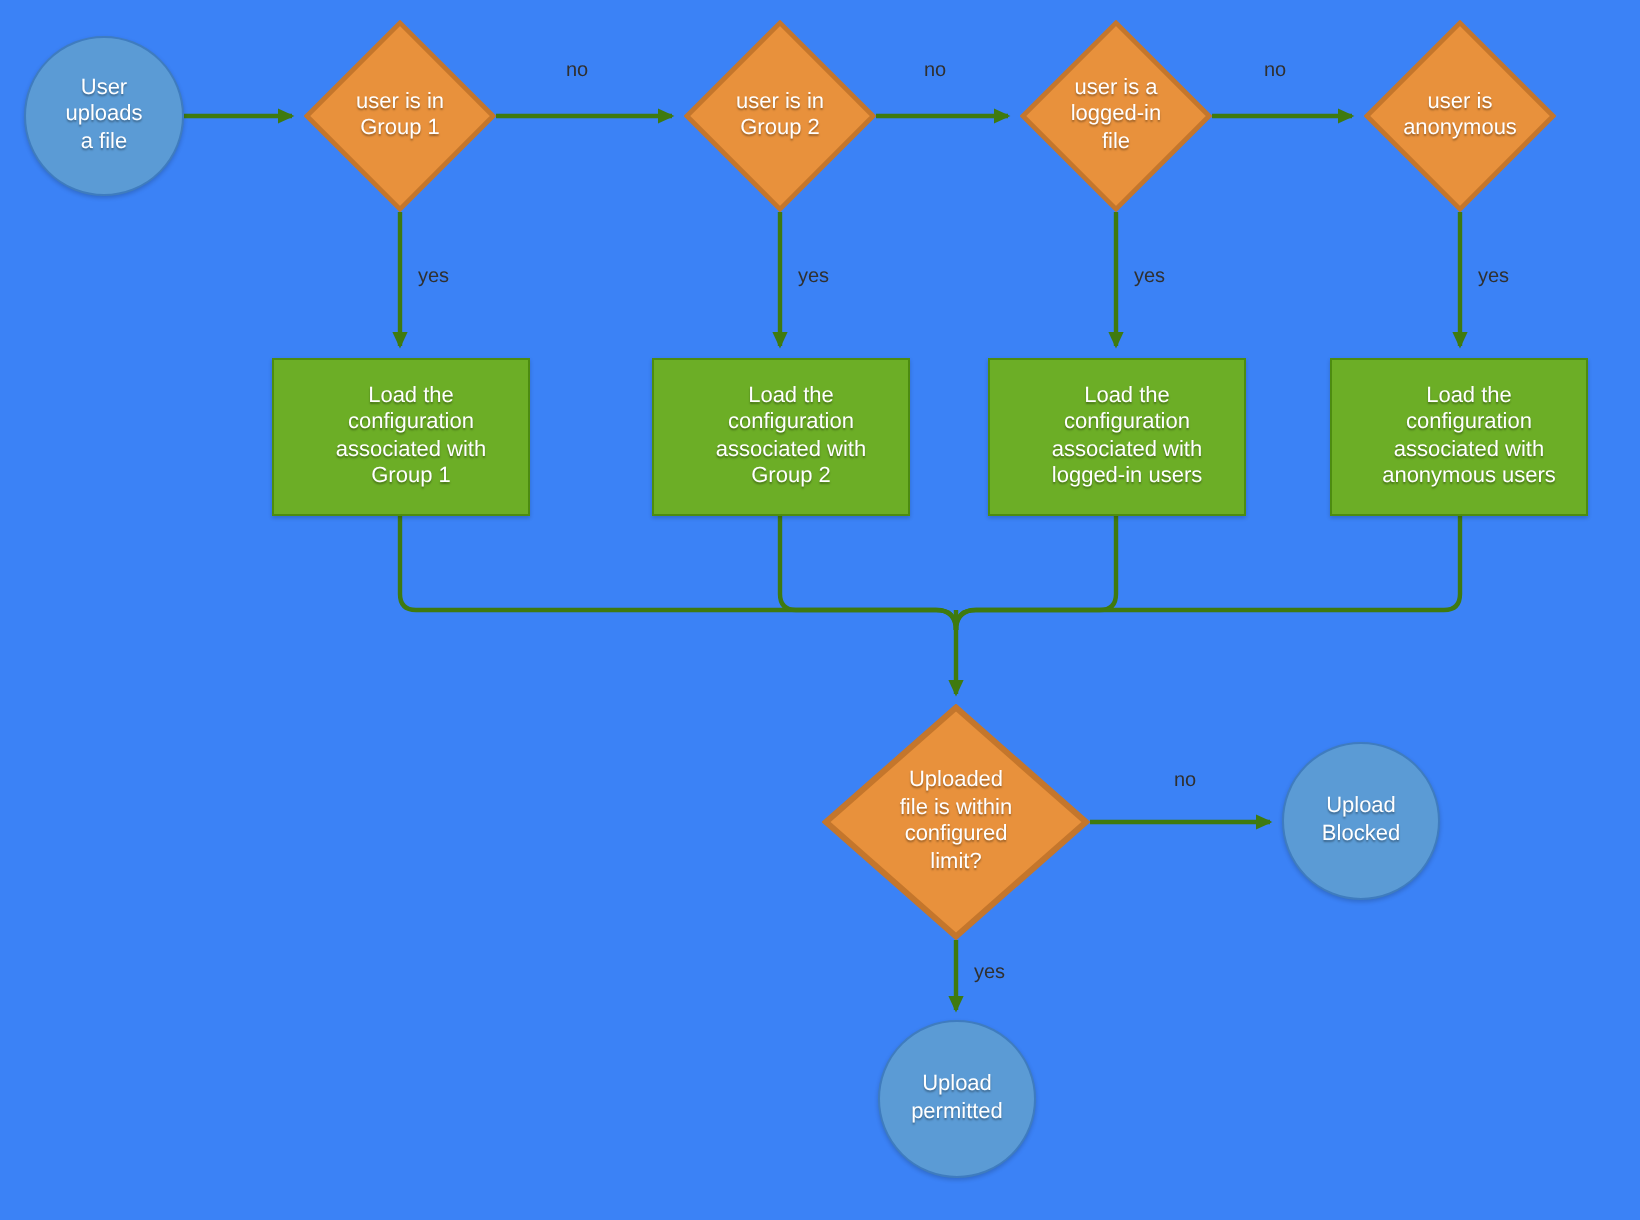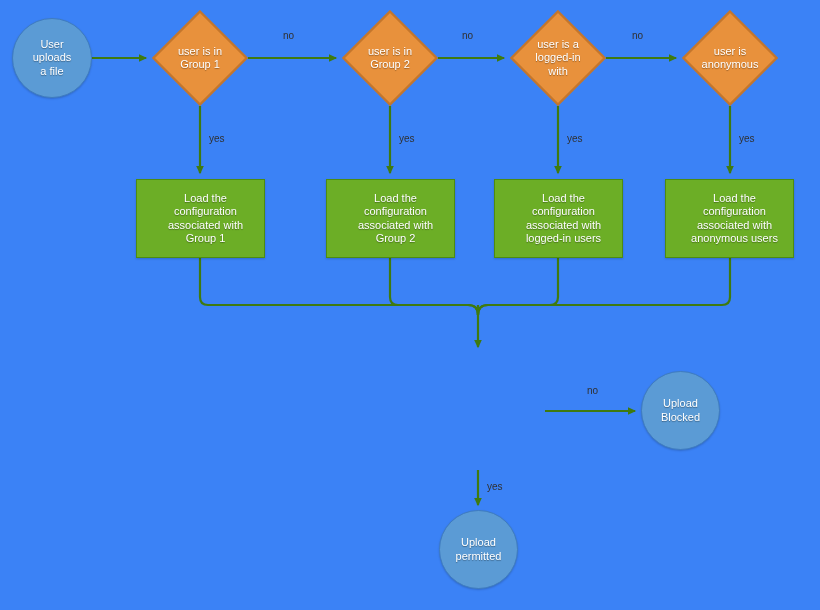--- a/index.html
+++ b/index.html
@@ -138,21 +138,21 @@
     <span class="node-text">user is in
 Group 2</span>
   </div>
 
   <div class="node node-decision" style="left:510px; top:10px; width:96px; height:96px;">
     <svg class="diamond-shape" viewBox="0 0 100 100" preserveAspectRatio="none">
       <polygon points="50,1.5 98.5,50 50,98.5 1.5,50" fill="#e8913c" stroke="#c4762c" stroke-width="2.4"></polygon>
     </svg>
     <span class="node-text">user is a
 logged-in
-with</span>
+file</span>
   </div>
 
   <div class="node node-decision" style="left:682px; top:10px; width:96px; height:96px;">
     <svg class="diamond-shape" viewBox="0 0 100 100" preserveAspectRatio="none">
       <polygon points="50,1.5 98.5,50 50,98.5 1.5,50" fill="#e8913c" stroke="#c4762c" stroke-width="2.4"></polygon>
     </svg>
     <span class="node-text">user is
 anonymous</span>
   </div>
 
@@ -177,20 +177,29 @@
 logged-in users</span>
   </div>
 
   <div class="node node-process" style="left:665px; top:179px; width:129px; height:79px;">
     <span class="node-text">Load the
 configuration
 associated with
 anonymous users</span>
   </div>
 
+  <div class="node node-decision" style="left:411px; top:352px; width:134px; height:118px;">
+    <svg class="diamond-shape" viewBox="0 0 100 100" preserveAspectRatio="none">
+      <polygon points="50,1.5 98.5,50 50,98.5 1.5,50" fill="#e8913c" stroke="#c4762c" stroke-width="2.4"></polygon>
+    </svg>
+    <span class="node-text">Uploaded
+file is within
+configured
+limit?</span>
+  </div>
 
   <div class="node node-terminal" style="left:641px; top:371px; width:79px; height:79px;">
     <span class="node-text">Upload
 Blocked</span>
   </div>
 
   <div class="node node-terminal" style="left:439px; top:510px; width:79px; height:79px;">
     <span class="node-text">Upload
 permitted</span>
   </div>

